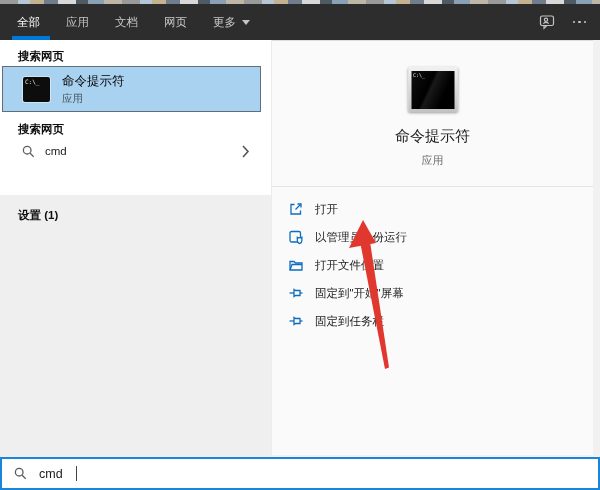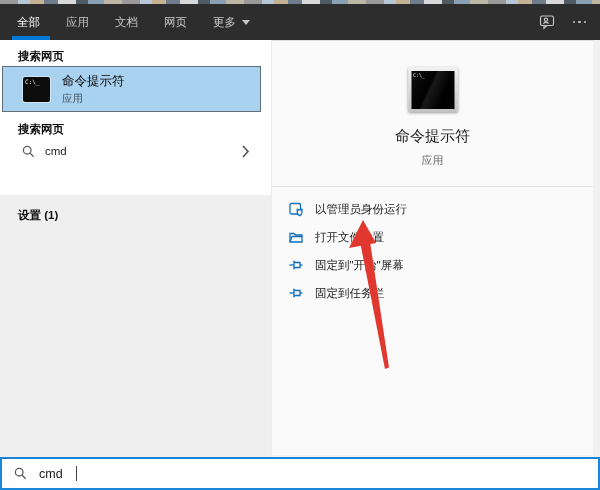--- a/index.html
+++ b/index.html
@@ -174,20 +174,28 @@
       <span class="mark">C:\_</span>
     </div>
   </div>
   <div class="app-title">命令提示符</div>
   <div class="app-sub">应用</div>
   <div class="detail-div"></div>
 
   <div class="actions">
     <div class="action-row">
       <svg class="aicon" viewBox="0 0 16 16" fill="none" stroke="#0e6ebd" stroke-width="1.3">
+        <path d="M6.5 3.5 H3 V13 H12.5 V9.5"></path>
+          <path d="M7.5 8.5 L13 3"></path>
+          <path d="M9.5 3 H13 V6.5"></path>
+      </svg>
+      <span class="lbl">打开</span>
+    </div>
+    <div class="action-row">
+      <svg class="aicon" viewBox="0 0 16 16" fill="none" stroke="#0e6ebd" stroke-width="1.3">
         <rect x="2" y="2.5" width="10.5" height="10.5" rx="1.5"></rect>
         <path d="M9.3 8.3 q2.3 1 4.6 0 l0 3.2 q0 2.1 -2.3 3.1 q-2.3 -1 -2.3 -3.1 Z" fill="#fafafa"></path>
       </svg>
       <span class="lbl">以管理员身份运行</span>
     </div>
     <div class="action-row">
       <svg class="aicon" viewBox="0 0 16 16" fill="none" stroke="#0e6ebd" stroke-width="1.3">
         <path d="M2 4.5 H6 L7.5 6 H14 V13 H2 Z"></path>
           <path d="M2 13 L4 7.5 H14"></path>
       </svg>

